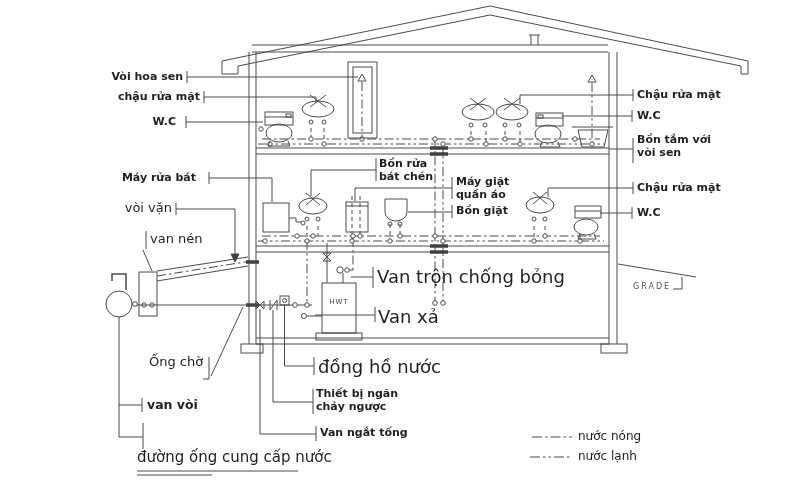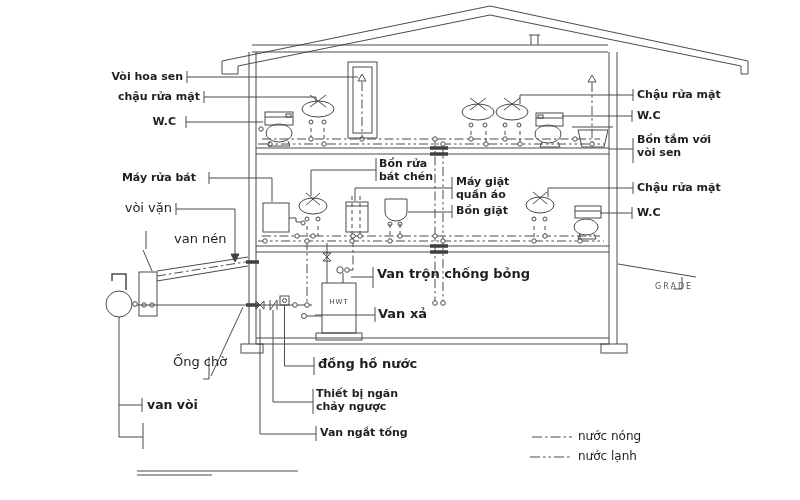--- a/index.html
+++ b/index.html
@@ -2,25 +2,25 @@
 <html><head>
 <meta charset="utf-8">
 <style>
   html,body{margin:0;padding:0;background:#fff;}
   .stage{position:relative;width:800px;height:500px;background:#ffffff;
          font-family:"DejaVu Sans",sans-serif;color:#1f1f1f;overflow:hidden;}
   svg.art{position:absolute;left:0;top:0;}
   .label{position:absolute;white-space:nowrap;font-size:11px;font-weight:600;
          line-height:1.2;color:#1f1f1f;}
   .label.ralign{text-align:left;}
-  .label.thin{font-weight:400;font-size:13px;margin-left:24px;}
+  .label.thin{font-weight:400;font-size:13px;}
   .label.thin-sm{font-weight:700;font-size:12.5px;}
-  .label.med{font-weight:700;font-size:13px;}
+  .label.med{font-weight:400;font-size:18px;}
   .label.big{font-weight:400;font-size:15px;}
-  .label.grade{font-size:8px;font-weight:400;letter-spacing:2px;color:#555;margin-left:22px;}
+  .label.grade{font-size:8px;font-weight:400;letter-spacing:2px;color:#555;}
   .label.legend{font-weight:400;font-size:12px;text-align:right;}
 </style>
 </head>
 <body>
 
 <div class="stage">
 
 <svg class="art" width="800" height="500" viewBox="0 0 800 500" fill="none" stroke="#4b4b4b" stroke-width="1">
 
   <g>
@@ -294,20 +294,21 @@
 </svg>
 
 <div class="label ralign" style="right:617px;top:70px">Vòi hoa sen</div>
 <div class="label ralign" style="right:600px;top:90px">chậu rửa mặt</div>
 <div class="label ralign" style="right:624px;top:115px">W.C</div>
 <div class="label ralign" style="right:604px;top:171px">Máy rửa bát</div>
 <div class="label thin ralign" style="right:628px;top:200px">vòi vặn</div>
 <div class="label thin" style="left:150px;top:231px">van nén</div>
 <div class="label thin" style="left:149px;top:354px">Ống chờ</div>
 <div class="label thin-sm" style="left:147px;top:397px">van vòi</div>
+<div class="label big" style="left:137px;top:448px">đường ống cung cấp nước</div>
 
 <div class="label" style="left:379px;top:157px">
   <span>Bồn rửa</span><br>
   <span>bát chén</span>
 </div>
 <div class="label" style="left:456px;top:175px">
   <span>Máy giặt</span><br>
   <span>quần áo</span>
 </div>
 <div class="label" style="left:456px;top:204px">Bồn giặt</div>

